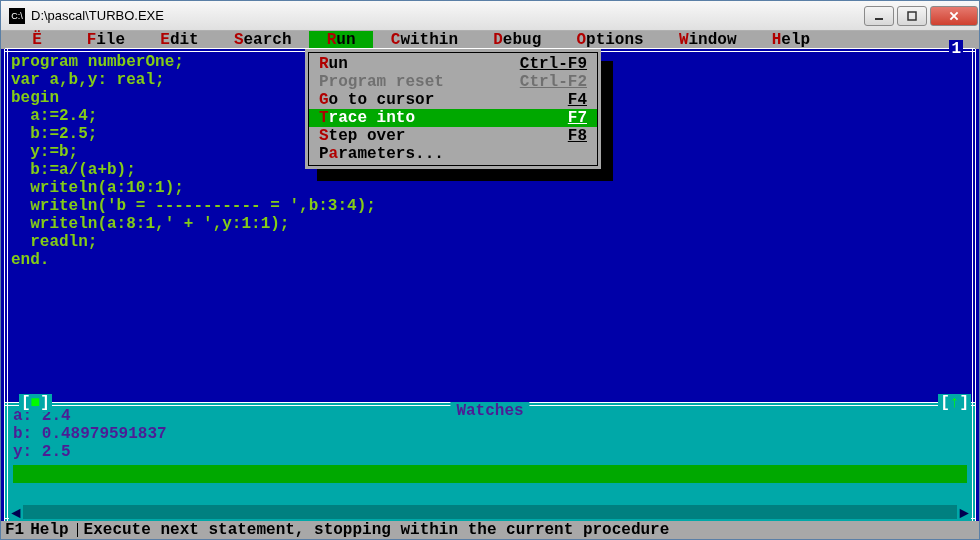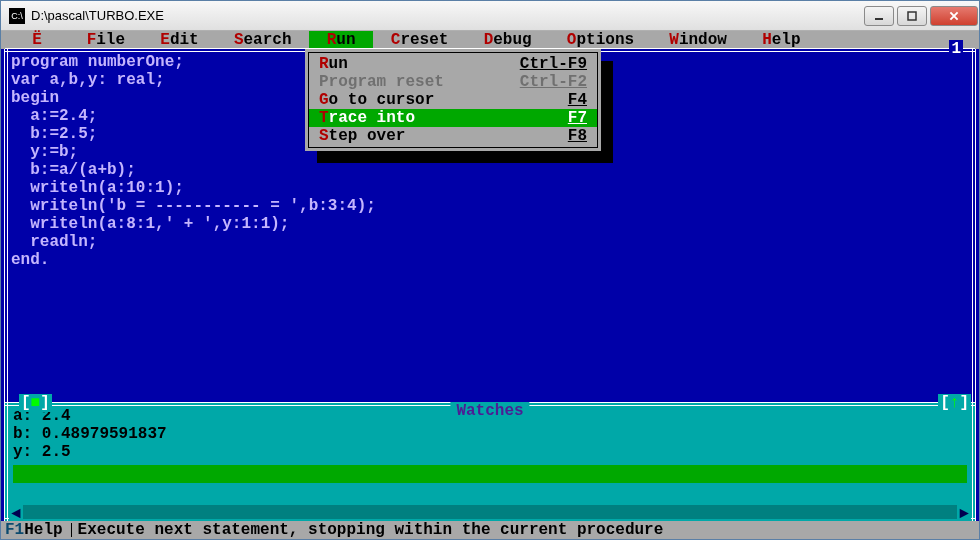--- a/index.html
+++ b/index.html
@@ -14,46 +14,46 @@
 .dos { flex: 1; background: #0000a8; color: #a8a8a8; position: relative; line-height: 18px; }
 .menubar { background: #a8a8a8; color: #000; padding: 0 4px; display: flex; height: 18px; user-select: none;}
 .menubar .mi { padding: 0 8px; white-space: pre; }
 .menubar .mi .hk { color: #b00000; }
 .menubar .mi.active { background: #00a800; }
 .menubar .mi.active .hk { color: #b00000; }
 .edwin { position: absolute; left: 4px; top: 18px; right: 4px; height: 360px; }
 .edf { position: absolute; inset:0; }
 .edf::before, .edf::after { content: ""; position: absolute; background: none; }
 .edtitle { position: absolute; right: 12px; top: -9px; background: #0000a8; color: #fff; padding: 0 2px; z-index:2;}
-.code { position: absolute; top: 4px; left: 6px; right: 6px; color: #c4b5fd; white-space: pre; }
+.code { position: absolute; top: 4px; left: 6px; right: 6px; color: #84cc16; white-space: pre; }
 .dropdown { position: absolute; top: 18px; left: 304px; width: 296px; background: #a8a8a8; color: #000; box-shadow: 12px 12px 0 #000; z-index:5;}
 .dropdown .ddb { border: 1px solid #000; margin: 3px; padding: 2px 0;}
 .dropdown .di { padding: 0 10px; display: flex; }
 .dropdown .di .hk { color: #b00000; }
 .dropdown .di.disabled { color: #707070; text-align: right; }
 .dropdown .di.disabled .hk { color: #707070; }
 .dropdown .di.sel { background: #00a800; color: #fff; }
 .dropdown .di.sel .hk { color: #b00000; }
 .dropdown .di .sc { margin-left: auto; text-decoration: underline; }
 .watches { position: absolute; left: 4px; top: 372px; right: 4px; height: 118px; background: #00a8a8; }
 .wborder { position:absolute; inset:0; }
 .wtitle { position: absolute; left: 50%; transform: translateX(-50%); top: -9px; background: #00a8a8; color: #4c1d95; padding: 0 6px; z-index:2;margin-top:8px;}
 .wclosebox { position:absolute; left:14px; top:-9px; background:#00a8a8; z-index:2; padding:0 2px;}
 .wclosebox .b { color:#00fc00; }
 .wclosebox .w { color:#fff; }
 .wnum { position:absolute; right:22px; top:-9px; background:#00a8a8; color:#fff; z-index:2; padding:0 1px;}
 .wmax { position:absolute; right:4px; top:-9px; background:#00a8a8; z-index:2; padding:0 2px;}
 .wmax .w { color:#fff; } .wmax .g{ color:#00fc00; }
-.wcontent { position:absolute; top:4px; left:8px; right:8px; bottom:18px; color:#000000; }
+.wcontent { position:absolute; top:4px; left:8px; right:8px; bottom:18px; color:#4c1d95; }
 .wline { white-space: pre; }
 .wbar { position:absolute; left:0; right:0; top: 58px; height:18px; background: #00a800; }
 .wscroll { position:absolute; bottom:2px; left:4px; right:4px; height:14px; background:#008080; display:flex; }
 .wscroll .ar { background:#00a8a8; color:#000050; width:14px; text-align:center; }
 .statusbar { position: absolute; left:0; bottom:0; right:0; height:18px; background:#a8a8a8; color:#000; padding: 0 4px; display:flex;}
-.statusbar .k { color:#0c4a6e; padding-right:0;}
+.statusbar .k { color:#000000; padding-right:6px;}
 .statusbar .l { padding-right:8px; }
 .statusbar .sep { border-left: 1px solid #000; margin: 2px 6px 2px 0; }
 .db-top { position:absolute; top:-1px; left:0; right:0; height:0; border-top:1px solid #fff; }
 .db-top2 { position:absolute; top:2px; left:0; right:0; height:0; border-top:1px solid #fff; }
 .db-bot { position:absolute; bottom:-1px; left:0; right:0; height:0; border-top:1px solid #fff; }
 .db-bot2 { position:absolute; bottom:2px; left:0; right:0; height:0; border-top:1px solid #fff; }
 .db-left, .db-right { position:absolute; top:0; bottom:0; width:0; }
 .db-left { left:-1px; border-left:1px solid #fff;} .db-left2 { position:absolute; top:0;bottom:0; left:2px; border-left:1px solid #fff;}
 .db-right { right:-1px; border-left:1px solid #fff;} .db-right2{ position:absolute; top:0; bottom:0; right:2px; border-left:1px solid #fff;}
 </style>
@@ -83,21 +83,21 @@
     </div>
   </div>
 
   <div class="dos">
     <div class="menubar">
       <span class="mi">  <span class="hk">Ë</span>  </span>
       <span class="mi"> <span class="hk">F</span><span>ile</span> </span>
       <span class="mi"> <span class="hk">E</span><span>dit</span> </span>
       <span class="mi"> <span class="hk">S</span><span>earch</span> </span>
       <span class="mi active"> <span class="hk">R</span><span>un</span> </span>
-      <span class="mi"> <span class="hk">C</span><span>reset</span> </span>
+      <span class="mi"> <span class="hk">C</span><span>within</span> </span>
       <span class="mi"> <span class="hk">D</span><span>ebug</span> </span>
       <span class="mi"> <span class="hk">O</span><span>ptions</span> </span>
       <span class="mi"> <span class="hk">W</span><span>indow</span> </span>
       <span class="mi"> <span class="hk">H</span><span>elp</span> </span>
     </div>
 
     <div class="edwin">
       <div class="edf">
         <div class="db-top"></div>
           <div class="db-top2"></div>
@@ -138,20 +138,24 @@
             <span class="sc">F4</span>
           </div>
         <div class="di sel">
             <span><span class="hk">T</span><span>race into</span></span>
             <span class="sc">F7</span>
           </div>
         <div class="di">
             <span><span class="hk">S</span><span>tep over</span></span>
             <span class="sc">F8</span>
           </div>
+        <div class="di">
+            <span><span>P</span><span class="hk">a</span><span>rameters...</span></span>
+            <span class="sc"></span>
+          </div>
       </div>
     </div>
 
     <div class="watches">
       <div class="wborder">
         <div class="db-top"></div>
           <div class="db-top2"></div>
         <div class="db-left"></div>
           <div class="db-left2"></div>
         <div class="db-right"></div>

